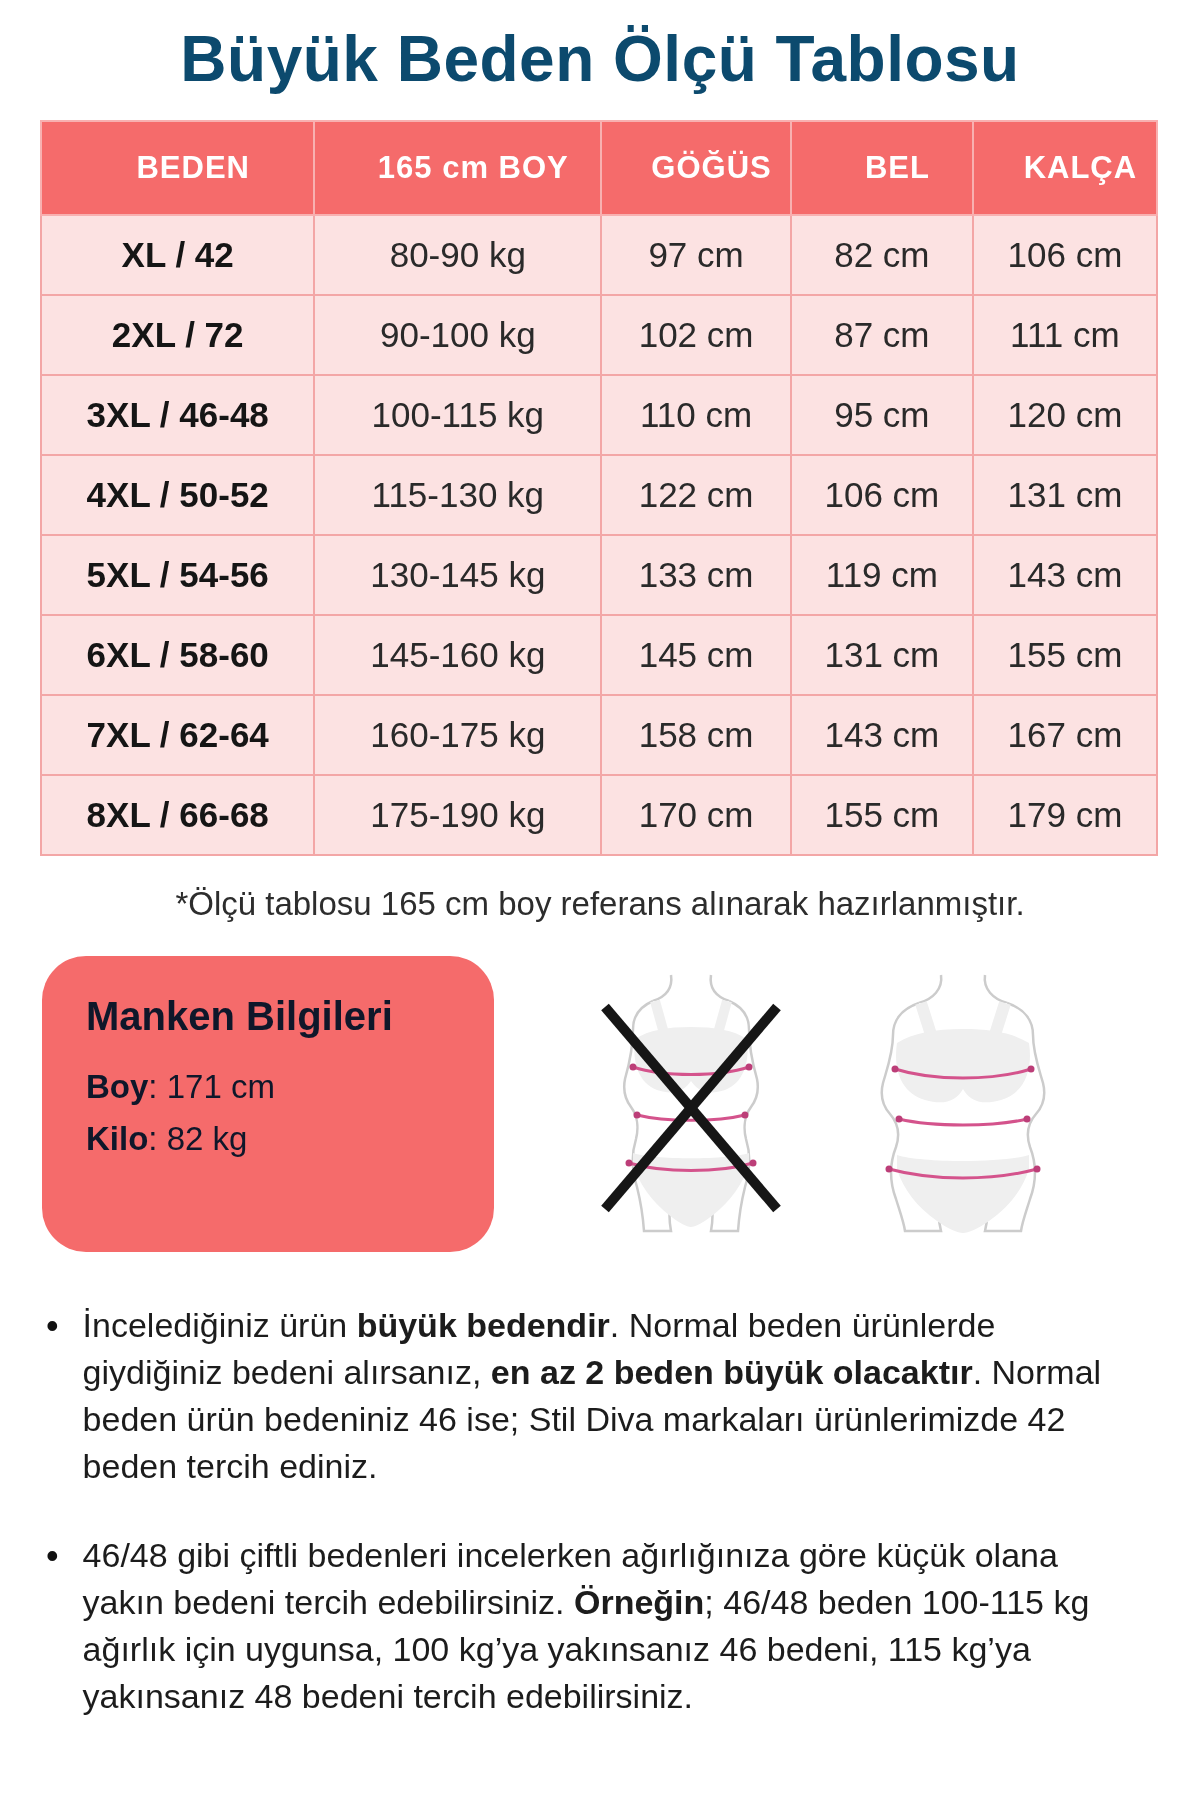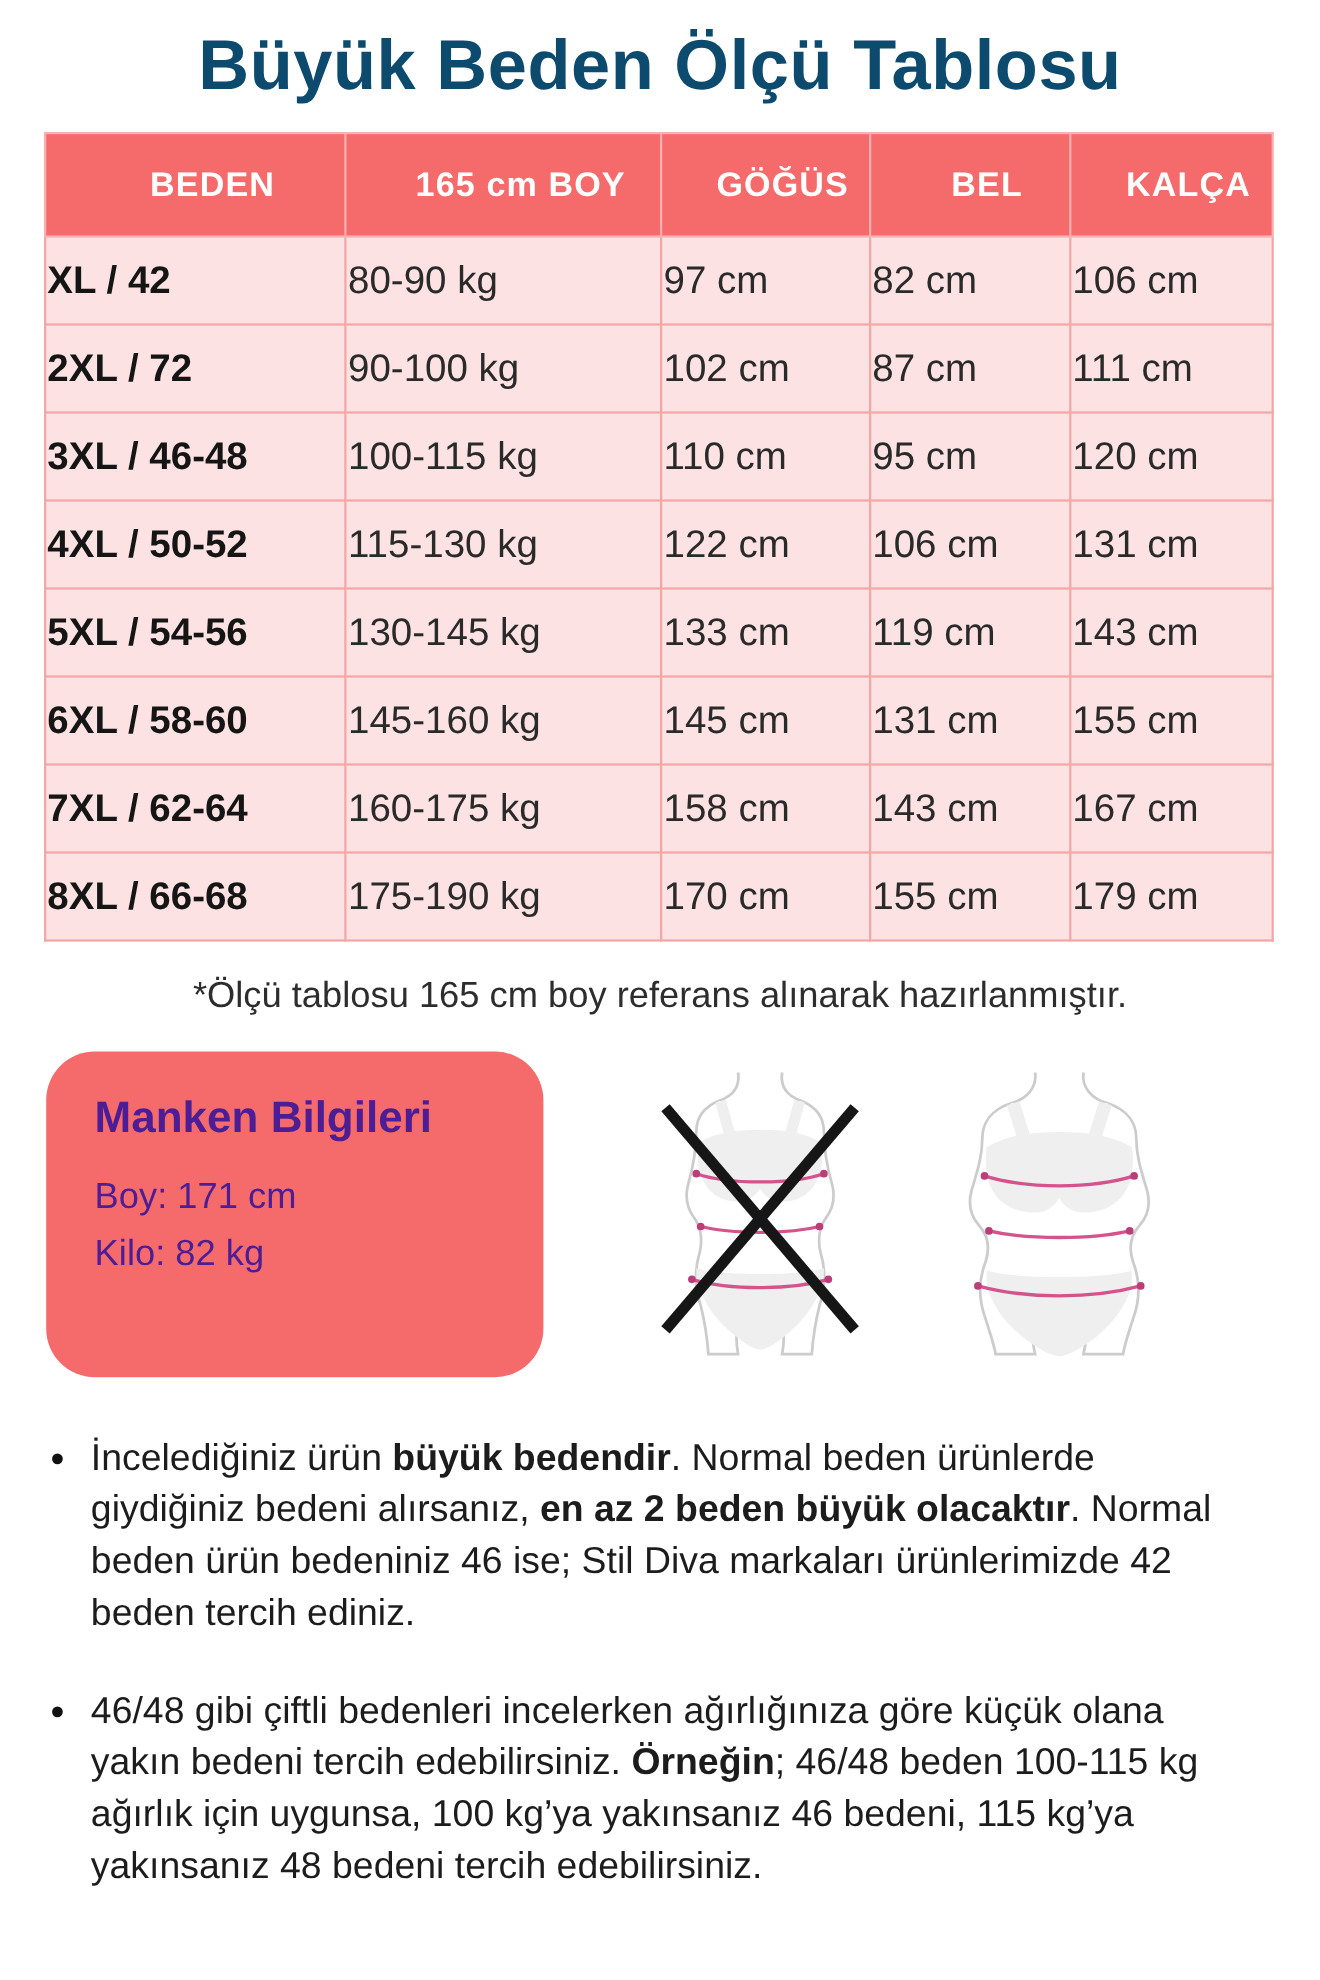--- a/index.html
+++ b/index.html
@@ -43,21 +43,21 @@
     border: 2px solid #F8B0B0;
     letter-spacing: 1px;
     padding-left: 32px;
   }
   table.size-table td {
     background: #FCE2E2;
     color: #2A2A2A;
     font-size: 35px;
     font-weight: 400;
     height: 80px;
-    text-align: left;
+    text-align: center;
     vertical-align: middle;
     border: 2px solid #F3A6A6;
   }
   table.size-table td.size-col {
     font-weight: 700;
     color: #151515;
   }
   .footnote {
     margin-top: 26px;
     text-align: center;
@@ -68,35 +68,35 @@
   .info-section {
     margin: 30px 40px 0 42px;
     display: flex;
     align-items: center;
   }
   .model-box {
     width: 452px;
     min-height: 296px;
     background: #F56B6B;
     border-radius: 44px;
-    color: #4c1d95;
+    color: #0f172a;
     padding: 38px 44px 34px 44px;
   }
   .model-title {
     font-size: 40px;
     font-weight: 800;
     margin: 0 0 22px 0;
   }
   .model-line {
     margin: 0;
     font-size: 33px;
     line-height: 52px;
     font-weight: 400;
   }
-  .model-line b { font-weight: 400; }
+  .model-line b { font-weight: 700; }
   .figures {
     flex: 1;
     display: flex;
     justify-content: center;
     align-items: center;
     gap: 72px;
   }
   .figure-wrap { position: relative; width: 200px; height: 270px; }
   svg.figure { display: block; width: 200px; height: 270px; }
   .notes {

